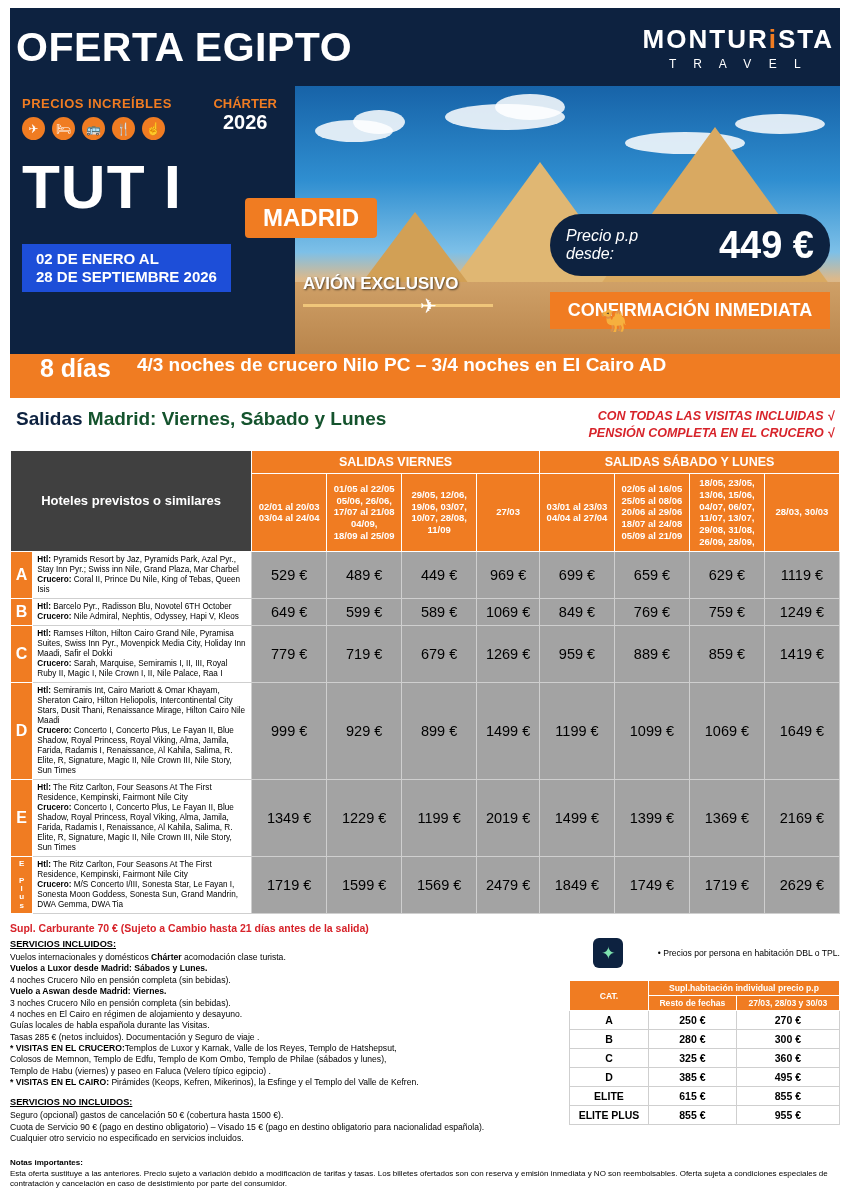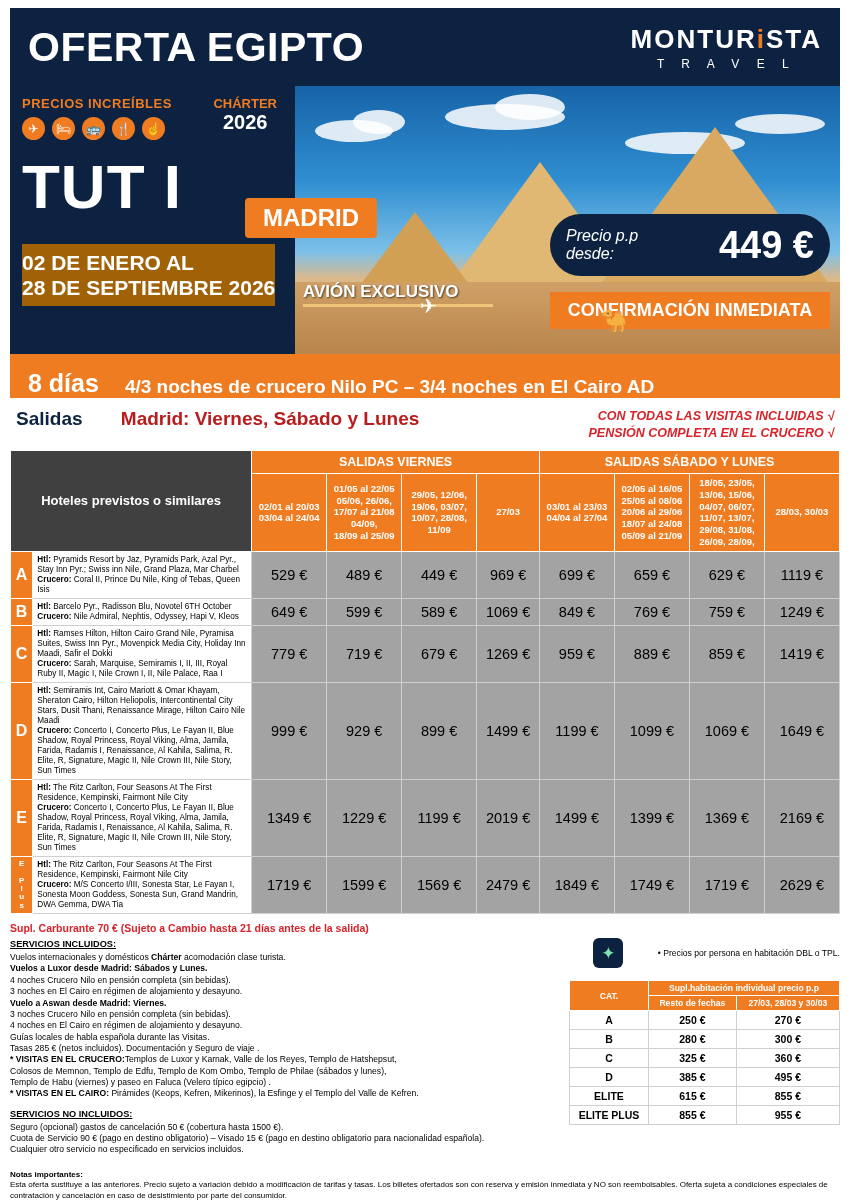--- a/index.html
+++ b/index.html
@@ -12,21 +12,21 @@
     position: relative;
     overflow: hidden;
   }
   .page { width:850px; height:1203px; position:relative; padding: 8px 10px 0 10px; }
 
   
   .header {
     background: #0d2240;
     height: 78px;
     display: flex; align-items: center; justify-content: space-between;
-    padding: 0 18px;
+    padding: 0 6px;
   }
   .header-title {
     color: #fff; font-size: 41px; font-weight: bold; letter-spacing: .5px;
   }
   .brand { text-align: center; color:#fff; }
   .brand-name { font-size: 26px; letter-spacing: 2px; font-weight: bold; }
   .brand-name .dot { color:#f07c22; }
   .brand-sub { font-size: 12px; letter-spacing: 7px; margin-top:2px; }
 
   
@@ -38,67 +38,67 @@
   .precios-line { color:#f07c22; font-weight:bold; font-size:13px; letter-spacing:.5px; }
   .charter { color:#f07c22; font-weight:bold; font-size:13px; }
   .charter-year { color:#fff; font-weight:bold; font-size:20px; }
   .icon-row { display:flex; gap:7px; margin-top:6px; align-items:center; }
   .icon-circle {
     width:23px; height:23px; border-radius:50%; background:#f07c22; color:#fff;
     display:flex; align-items:center; justify-content:center; font-size:12px;
   }
   .tut { font-size: 62px; font-weight: bold; line-height: 1; margin-top: 16px; letter-spacing:1px;}
   .date-box {
-    background:#a16207; color:#fff; font-weight:bold; font-size:21px;
-    padding:6px 0; margin-top: 26px; display:inline-block; line-height:1.2;
+    background:#1d4ed8; color:#fff; font-weight:bold; font-size:15px;
+    padding:6px 14px; margin-top: 26px; display:inline-block; line-height:1.2;
   }
   .hero-right { flex:1; position: relative; overflow: hidden; background:#1d6fb8; }
 
   .sky { position:absolute; inset:0;
     background: linear-gradient(to bottom, #1763a8 0%, #2f8ed0 35%, #7dc0e8 62%, #dcb98b 72%, #c99a5e 100%); }
   .cloud { position:absolute; background:#ffffff; border-radius:50%; opacity:.85; }
   .pyr { position:absolute; width:0; height:0; border-style:solid; border-color:transparent; }
   .ground { position:absolute; left:0; right:0; bottom:0; height:72px; background: linear-gradient(to bottom,#cfa067,#b9854c); }
 
   .madrid {
     position:absolute; left:235px; top:112px; background:#f07c22; color:#fff;
     font-weight:bold; font-size:24px; padding:6px 18px; border-radius:4px; z-index:6;
   }
   .avion {
-    position:absolute; left:293px; top:196px; color:#fff; font-weight:bold; font-size:17px;
+    position:absolute; left:293px; top:188px; color:#fff; font-weight:bold; font-size:17px;
     text-shadow: 1px 1px 2px rgba(0,0,0,.6); z-index:6;
   }
   .avion-line { position:absolute; left:293px; top:218px; width:190px; height:3px; background:#f0c67a; z-index:6;}
   .plane-glyph { position:absolute; left:410px; top:208px; color:#fff; font-size:20px; z-index:7;}
   .camel { position:absolute; left:305px; top:222px; font-size:22px; z-index:7; }
 
   .price-bubble {
     position:absolute; right:10px; top:128px; width:280px; height:62px;
     background:#0d2240; border-radius: 31px; color:#fff; display:flex; align-items:center;
     padding: 0 16px; z-index:6;
   }
   .price-bubble .lbl { font-style: italic; font-size:16px; line-height:1.1; width:105px; }
   .price-bubble .val { font-size:38px; font-weight:bold; margin-left:auto; }
   .confirm {
     position:absolute; right:10px; top:206px; width:280px; background:#f07c22;
     color:#fff; font-weight:bold; font-size:18px; text-align:center; padding:8px 0; z-index:6;
   }
 
   
   .orange-bar {
-    background:#f07c22; color:#fff; height:44px; display:flex; align-items:flex-end;
-    padding: 0 18px; gap: 26px;
+    background:#f07c22; color:#fff; height:44px; display:flex; align-items:flex-start;
+    padding: 0 30px; gap: 26px;
   }
   .orange-bar .days { font-size:25px; font-weight:bold; }
   .orange-bar .desc { font-size:19px; font-weight:bold; }
 
   
   .salidas-row { display:flex; align-items:flex-start; justify-content:space-between; margin-top:10px; padding: 0 6px; }
   .salidas-title { font-size:19px; font-weight:bold; color:#0d2240; }
-  .salidas-title .red { color:#b91c1c;margin-left:33px; }
+  .salidas-title .red { color:#14532d; }
   .incluidas { color:#d7232a; font-weight:bold; font-size:12.5px; text-align:right; line-height:1.35;font-style:italic; }
 
   
   table.main { width:100%; border-collapse:collapse; margin-top:8px; table-layout:fixed; }
   table.main th, table.main td { border:1px solid #ffffff; }
   .th-group { background:#f07c22; color:#fff; font-weight:bold; font-size:12.5px; text-align:center; padding:4px 2px; }
   .th-hotels { background:#404040; color:#fff; font-weight:bold; font-size:13px; text-align:center; vertical-align:middle; }
   .th-date { background:#f07c22; color:#fff; font-size:9.5px; text-align:center; font-weight:bold; padding:3px 2px; line-height:1.25; vertical-align:middle;}
   .cat-cell { background:#f07c22; color:#fff; font-weight:bold; font-size:16px; text-align:center; width:22px; vertical-align:middle;}
   .cat-cell.small { font-size:8px; line-height:1.05; }
@@ -334,21 +334,20 @@
   <div class="supl">Supl. Carburante 70 € (Sujeto a Cambio hasta 21 días antes de la salida)</div>
 
   <div class="bottom">
     <div class="bottom-left">
       <div class="sect">
         <h4>SERVICIOS INCLUIDOS:</h4>
         <div id="inc-lines">
             <div>Vuelos internacionales y domésticos <b>Chárter</b> acomodación clase turista.</div>
             <div><b>Vuelos a Luxor desde Madrid: Sábados y Lunes.</b></div>
             <div>4 noches Crucero Nilo en pensión completa (sin bebidas).</div>
-            <div>3 noches en El Cairo en régimen de alojamiento y desayuno.</div>
             <div><b>Vuelo a Aswan desde Madrid: Viernes.</b></div>
             <div>3 noches Crucero Nilo en pensión completa (sin bebidas).</div>
             <div>4 noches en El Cairo en régimen de alojamiento y desayuno.</div>
             <div>Guías locales de habla española durante las Visitas.</div>
             <div>Tasas 285 € (netos incluidos). Documentación y Seguro de viaje .</div>
             <div><b>* VISITAS EN EL CRUCERO:</b>Templos de Luxor y Karnak, Valle de los Reyes, Templo de Hatshepsut,</div>
             <div>Colosos de Memnon, Templo de Edfu, Templo de Kom Ombo, Templo de Philae (sábados y lunes),</div>
             <div>Templo de Habu (viernes) y paseo en Faluca (Velero típico egipcio) .</div>
             <div><b>* VISITAS EN EL CAIRO:</b> Pirámides (Keops, Kefren, Mikerinos), la Esfinge y el Templo del Valle de Kefren.</div>
           </div>

